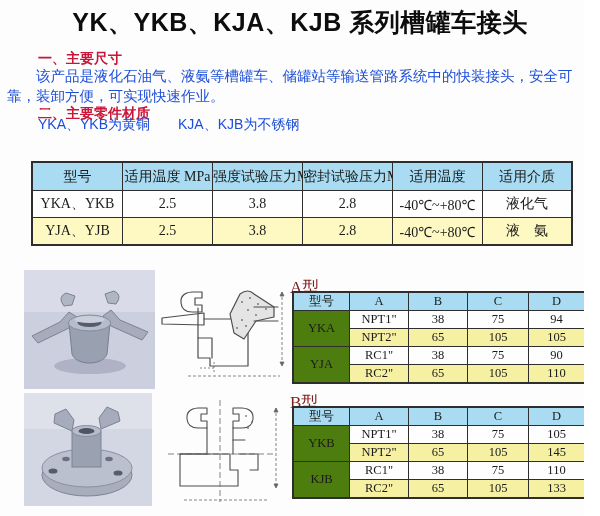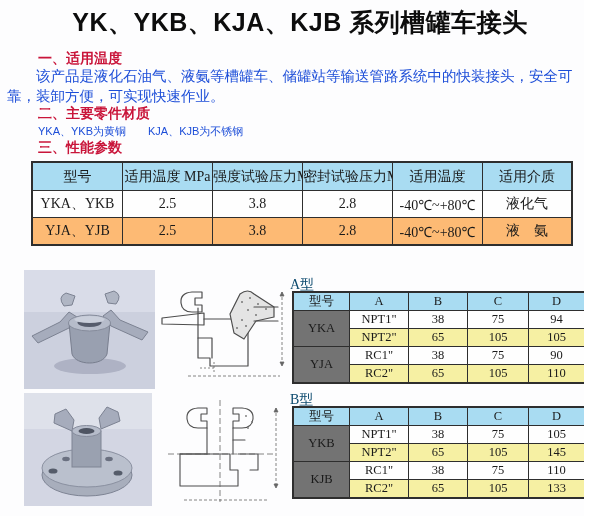--- a/index.html
+++ b/index.html
@@ -3,57 +3,56 @@
 <meta charset="utf-8">
 <style>
   html,body{margin:0;padding:0;}
   .page{position:relative;width:584px;height:516px;background:#fdfdfe;overflow:hidden;
         font-family:"Liberation Sans",sans-serif;color:#1a1a1a;}
   .title{position:absolute;top:6px;left:0;width:600px;text-align:center;
          font-size:25px;font-weight:bold;color:#0d0d0d;letter-spacing:.5px;}
   .sec-head{position:absolute;font-size:14px;font-weight:bold;color:#c9153a;}
   .body-text{position:absolute;font-size:14.5px;line-height:20px;color:#1d4ed8;}
   #body1{left:7px;top:66px;width:588px;text-indent:2em;}
-  #body2{left:38px;top:121px;font-size:11px;}
+  #body2{left:38px;top:114px;font-size:14px;}
   
   .perf-table{position:absolute;left:31px;top:161px;width:533px;border-collapse:collapse;
               table-layout:fixed;border:2.5px solid #2e2e2e;
               font-family:"Liberation Serif",serif;}
   .perf-table th,.perf-table td{border:1.6px solid #2e2e2e;text-align:center;padding:0;
               font-weight:normal;font-size:14px;overflow:hidden;white-space:nowrap;}
   .perf-table th{background:#a9dcf2;height:27px;}
   .perf-table td{background:#fefefe;height:26px;}
-  .perf-table tr.alt td{background:#fdba74;}
+  .perf-table tr.alt td{background:#fef9c3;}
   
-  .dim-label{position:absolute;font-size:14px;font-family:"Liberation Serif",serif;color:#0c4a6e;}
+  .dim-label{position:absolute;font-size:17px;font-family:"Liberation Serif",serif;color:#7f1d1d;}
   .dim-table{position:absolute;width:286px;border-collapse:collapse;table-layout:fixed;
              border:2px solid #2e2e2e;font-family:"Liberation Serif",serif;}
   .dim-table th,.dim-table td{border:1.3px solid #2e2e2e;text-align:center;padding:0;
              font-weight:normal;font-size:12.5px;height:17px;overflow:hidden;white-space:nowrap;}
   .dim-table th{background:#a9dcf2;}
   .dim-table td{background:#fefefe;}
   .dim-table tr.alt td{background:#f6f0a3;}
-  .dim-table td.model{background:#737373;}
+  .dim-table td.model{background:#4d7c0f;}
   .fig{position:absolute;}
   .fig svg{display:block;}
 </style>
 </head>
 <body>
 
 <div class="page">
 
   <div class="title">YK、YKB、KJA、KJB 系列槽罐车接头</div>
 
-  <div class="sec-head" style="left:38px;top:50px">一、适用温度</div>
+  <div class="sec-head" style="left:38px;top:50px">一、主要尺寸</div>
   <div class="body-text" id="body1">该产品是液化石油气、液氨等槽罐车、储罐站等输送管路系统中的快装接头，安全可靠，装卸方便，可实现快速作业。</div>
 
   <div class="sec-head" style="left:38px;top:105px">二、主要零件材质</div>
   <div class="body-text" id="body2">YKA、YKB为黄铜　　KJA、KJB为不锈钢</div>
 
-  <div class="sec-head" style="left:38px;top:139px">三、性能参数</div>
 
   <table class="perf-table">
     <tbody>
         <tr>
       <th style="width:89px">型号</th>
       <th style="width:89px">适用温度 MPa</th>
       <th style="width:89px">强度试验压力MPa</th>
       <th style="width:89px">密封试验压力MPa</th>
       <th style="width:89px">适用温度</th>
       <th style="width:88px">适用介质</th>

